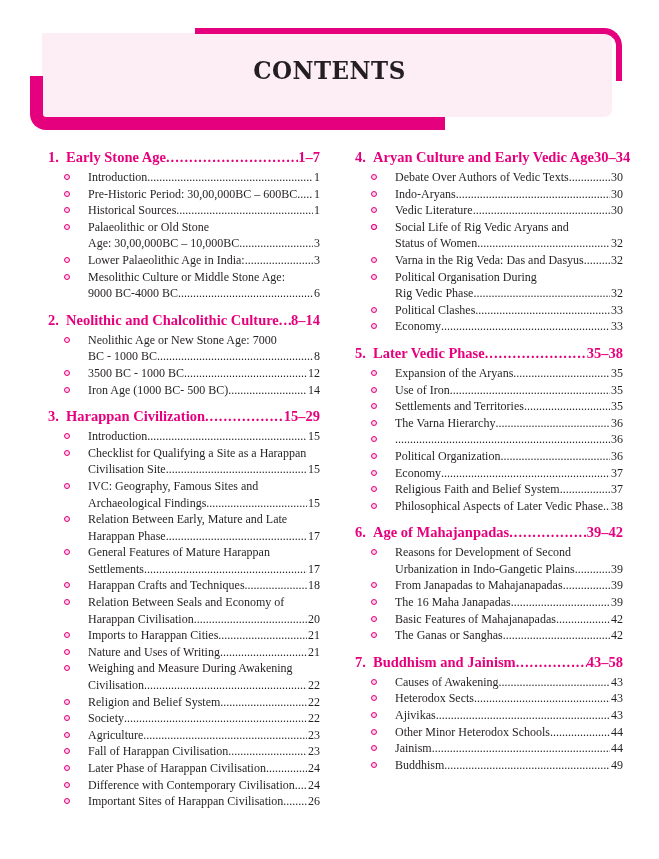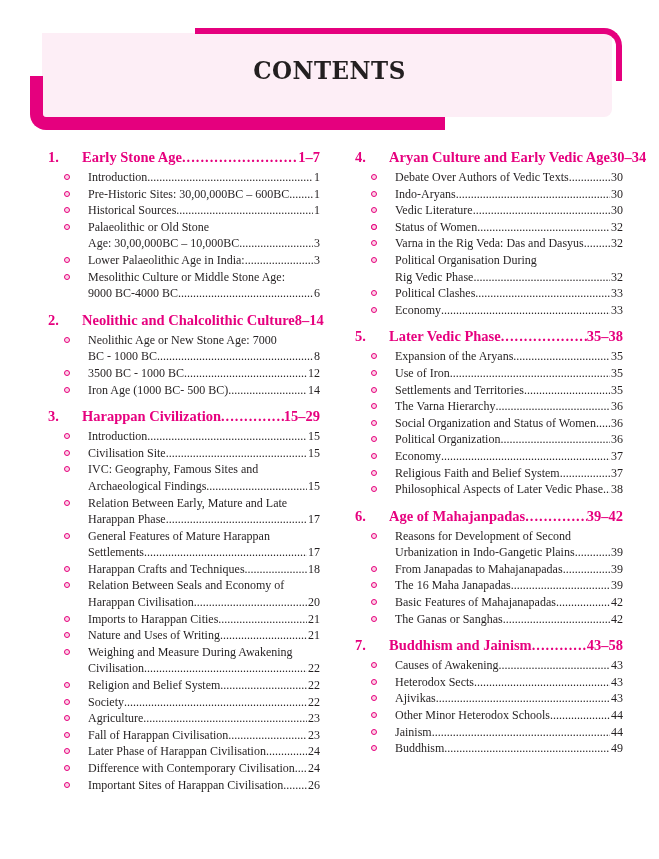--- a/index.html
+++ b/index.html
@@ -21,21 +21,21 @@
 
   
   .col { position: absolute; top: 147px; }
   .col-left { left: 48px; width: 272px; }
   .col-right { left: 355px; width: 268px; }
 
   .chapter { margin-bottom: 8px; }
   .ch-head { display: flex; align-items: baseline; color: #e6007e; font-weight: bold;
              font-size: 14.5px; line-height: 20px; white-space: nowrap; }
   .ch-num { width: 18px; flex: none; }
-  .ch-title { flex: none; margin-left: 16px; }
+  .ch-title { flex: none; }
   .ch-dots { flex: 1 1 auto; overflow: hidden; letter-spacing: 1px; }
   .ch-dots::before { content: "........................................................................................................"; }
   .ch-pages { flex: none; }
 
   .items { list-style: none; margin: 2px 0 0 0; padding: 0; text-align: center; }
   .item { position: relative; padding-left: 40px; font-size: 12px; line-height: 16.6px; }
   .bullet { position: absolute; left: 16px; top: 5px; width: 4px; height: 4px;
             border: 1.5px solid #e6007e; border-radius: 50%; background: #fbd3e6; }
   .line { display: flex; align-items: baseline; white-space: nowrap; }
   .t { flex: none; }
@@ -64,21 +64,21 @@
     <span class="bullet"></span>
   <div class="line">
             <span class="t">Introduction</span>
             <span class="dots"></span>
             <span class="pg">1</span>
           </div>
         </li>
         <li class="item">
     <span class="bullet"></span>
   <div class="line">
-            <span class="t">Pre-Historic Sites: 30,00,000BC – 600BC</span>
+            <span class="t">Pre-Historic Period: 30,00,000BC – 600BC</span>
             <span class="dots"></span>
             <span class="pg">1</span>
           </div>
         </li>
         <li class="item">
     <span class="bullet"></span>
   <div class="line">
             <span class="t">Historical Sources</span>
             <span class="dots"></span>
             <span class="pg">1</span>
@@ -164,20 +164,23 @@
         <li class="item">
     <span class="bullet"></span>
   <div class="line">
             <span class="t">Introduction</span>
             <span class="dots"></span>
             <span class="pg">15</span>
           </div>
         </li>
         <li class="item">
     <span class="bullet"></span>
+  <div class="line">
+            <span class="t">Checklist for Qualifying a Site as a Harappan</span>
+          </div>
           <div class="line">
             <span class="t">Civilisation Site</span>
             <span class="dots"></span>
             <span class="pg">15</span>
           </div>
         </li>
         <li class="item">
     <span class="bullet"></span>
   <div class="line">
             <span class="t">IVC: Geography, Famous Sites and</span>
@@ -346,20 +349,23 @@
             <span class="t">Vedic Literature</span>
             <span class="dots"></span>
             <span class="pg">30</span>
           </div>
         </li>
         <li class="item">
     <span class="bullet"></span>
         </li>
         <li class="item">
     <span class="bullet"></span>
+  <div class="line">
+            <span class="t">Social Life of Rig Vedic Aryans and</span>
+          </div>
           <div class="line">
             <span class="t">Status of Women</span>
             <span class="dots"></span>
             <span class="pg">32</span>
           </div>
         </li>
         <li class="item">
     <span class="bullet"></span>
   <div class="line">
             <span class="t">Varna in the Rig Veda: Das and Dasyus</span>
@@ -432,21 +438,20 @@
     <span class="bullet"></span>
   <div class="line">
             <span class="t">The Varna Hierarchy</span>
             <span class="dots"></span>
             <span class="pg">36</span>
           </div>
         </li>
         <li class="item">
     <span class="bullet"></span>
   <div class="line">
-            <span class="t">Social Organization and Status of Women</span>
             <span class="dots"></span>
             <span class="pg">36</span>
           </div>
         </li>
         <li class="item">
     <span class="bullet"></span>
   <div class="line">
             <span class="t">Political Organization</span>
             <span class="dots"></span>
             <span class="pg">36</span>

